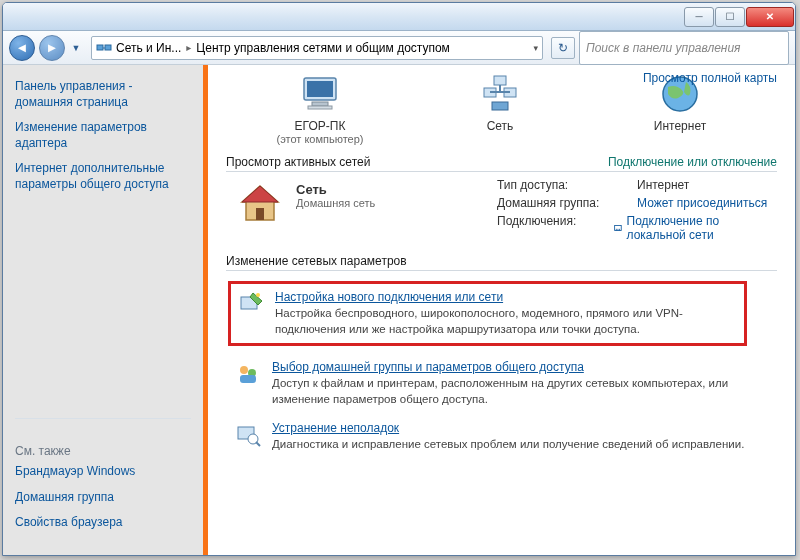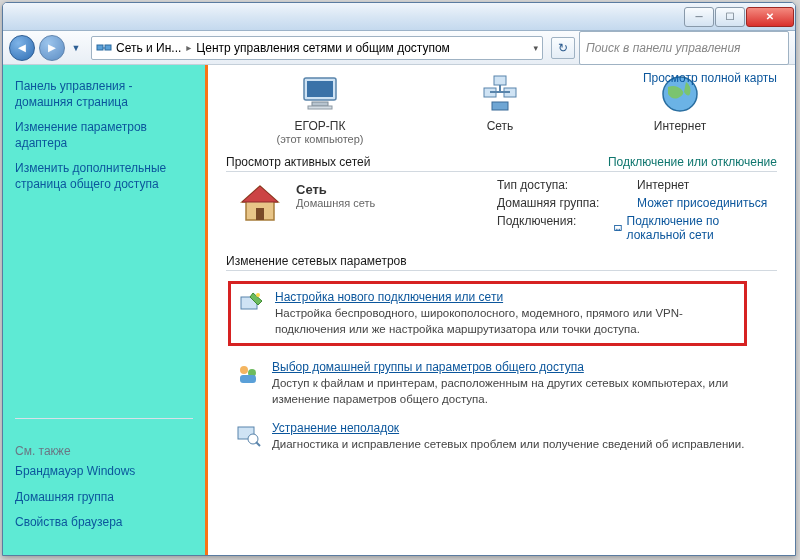--- a/index.html
+++ b/index.html
@@ -20,21 +20,21 @@
 .addr-icon svg{width:16px;height:16px;}
 .addr-sep { color:#666; padding:0 5px; font-size:10px; }
 .addr-seg { color:#000; white-space:nowrap; }
 .addr-fill{flex:1;}
 .addr-drop{color:#555; font-size:9px; padding-left:4px;}
 .rbtn { width:24px; height:22px; border:1px solid #9fb2c3; background:linear-gradient(to bottom,#fafdff,#e4edf6); border-radius:2px; display:flex;align-items:center;justify-content:center; color:#2a5a8d; font-size:12px; cursor:pointer;}
 .searchbar { width:210px; height:24px; background:#fff; border:1px solid #9fb2c3; border-radius:2px; padding:16px 6px; font-size:12px; color:#888; font-style:italic; display:flex; align-items:center;}
 
 .body { flex:1; display:flex; overflow:hidden; }
 
-.sidebar { width:205px; background:#5eead4; border-right:3px solid #f97316; padding:14px 12px; font-size:12px; display:flex; flex-direction:column; }
+.sidebar { width:205px; background:#e5e5e5; border-right:5px solid #f97316; padding:14px 12px; font-size:12px; display:flex; flex-direction:column; }
 .sidebar a { color:#0b569c; text-decoration:none; display:block; margin-bottom:10px; line-height:1.3; cursor:pointer; }
 .sidebar .spacer{ flex:1; }
 .sidebar .seealso-hdr{ color:#6a7684; font-size:12px; margin-bottom:6px; border-top:1px solid #d8e0e8; padding-top:25px;}
 
 .main { flex:1; background:#fff; padding: 4px 18px 10px 18px; font-size:12px; color:#333; overflow-y:auto; position:relative;}
 .maplink { position:absolute; right:18px; top:6px; color:#0b569c; cursor:pointer; font-size:12px;}
 
 .toprow { display:flex; gap:60px; margin:2px 0 10px 34px; align-items:flex-start;}
 .topitem{ text-align:center; width:120px;}
 .topitem .ico{ height:46px; display:flex; align-items:center; justify-content:center;}
@@ -96,21 +96,21 @@
     </div>
     <div class="rbtn">↻</div>
     <div class="searchbar">Поиск в панели управления</div>
   </div>
 
   <div class="body">
 
     <div class="sidebar">
       <a>Панель управления - домашняя страница</a>
       <a>Изменение параметров адаптера</a>
-      <a>Изменить дополнительные страница общего доступа</a>
+      <a>Интернет дополнительные параметры общего доступа</a>
       <div class="spacer"></div>
       <div class="seealso-hdr">См. также</div>
       <a>Брандмауэр Windows</a>
       <a>Домашняя группа</a>
       <a>Свойства браузера</a>
     </div>
 
     <div class="main">
       <span class="maplink">Просмотр полной карты</span>
 

